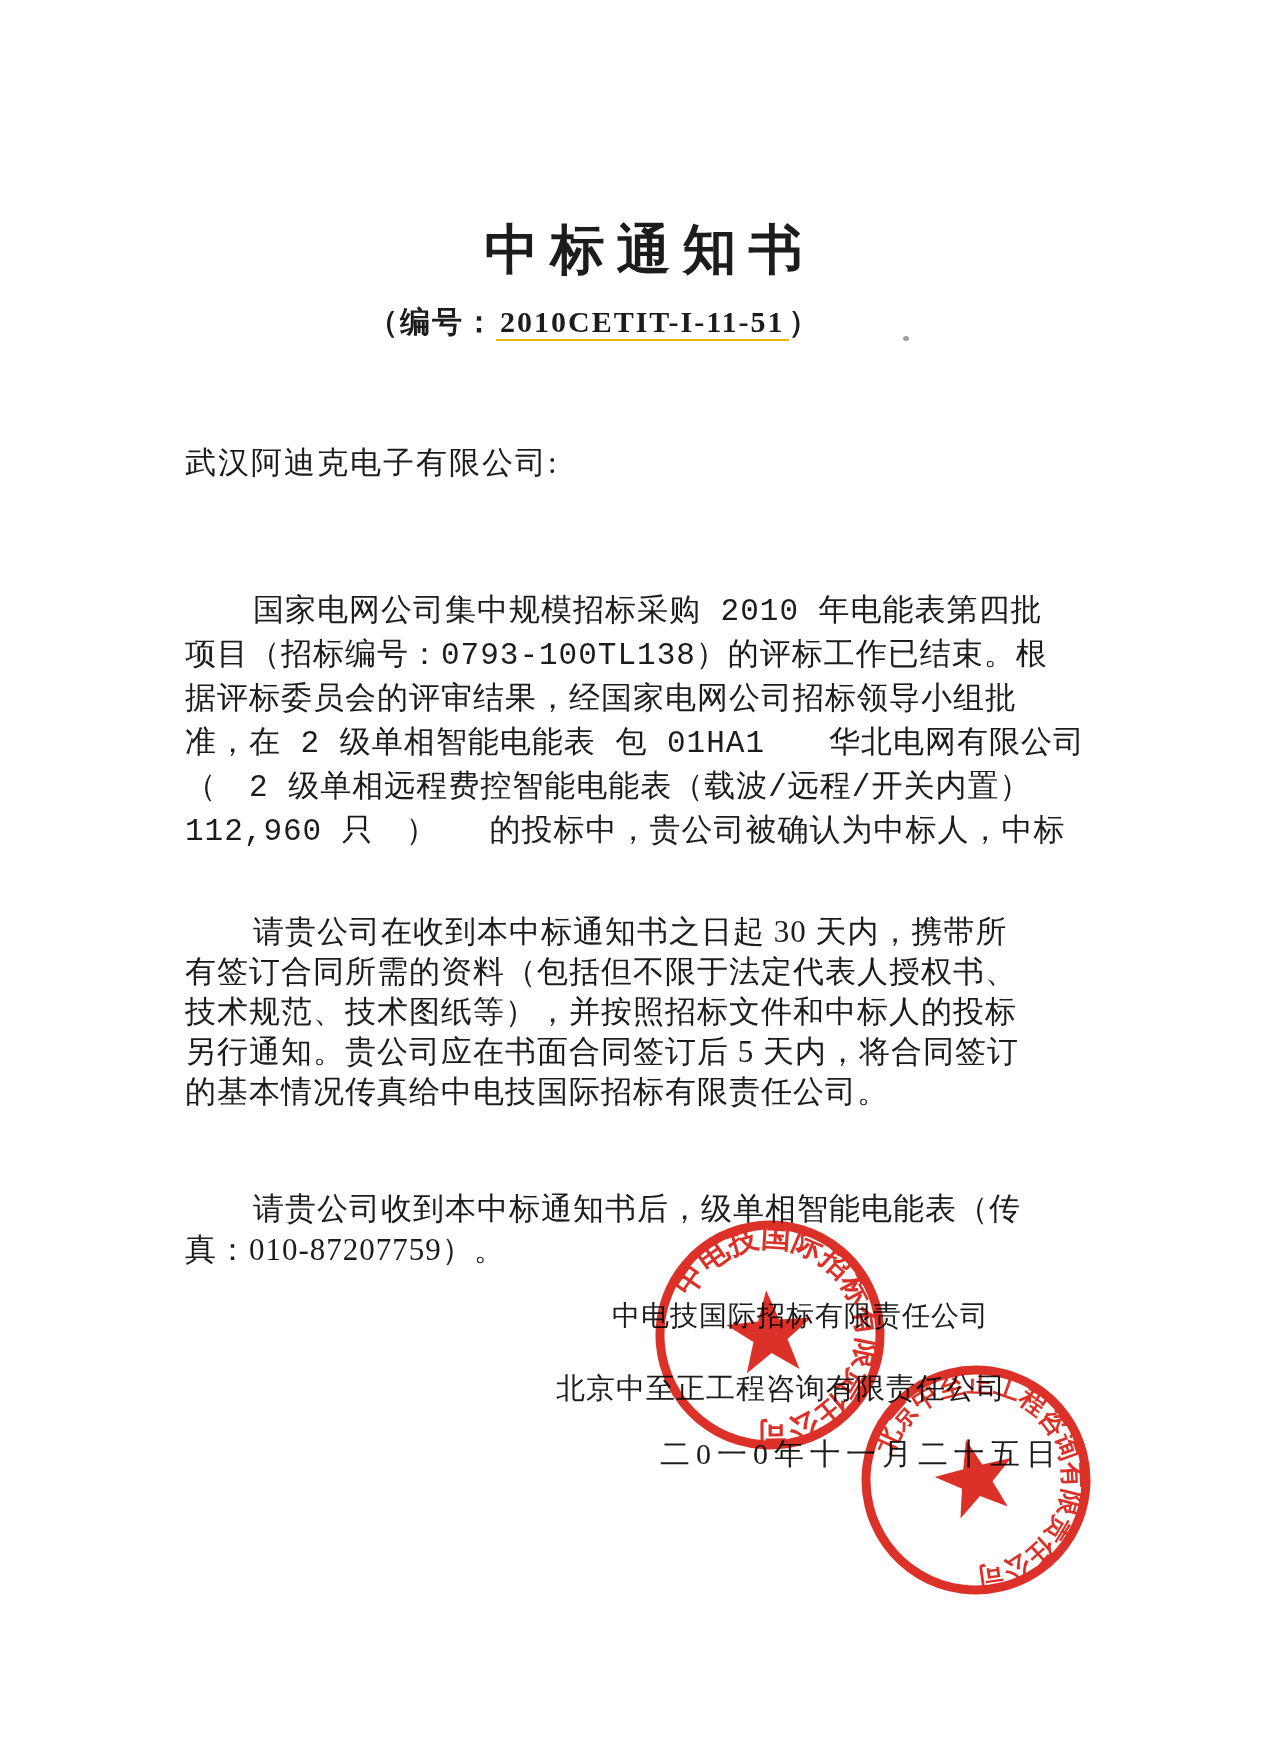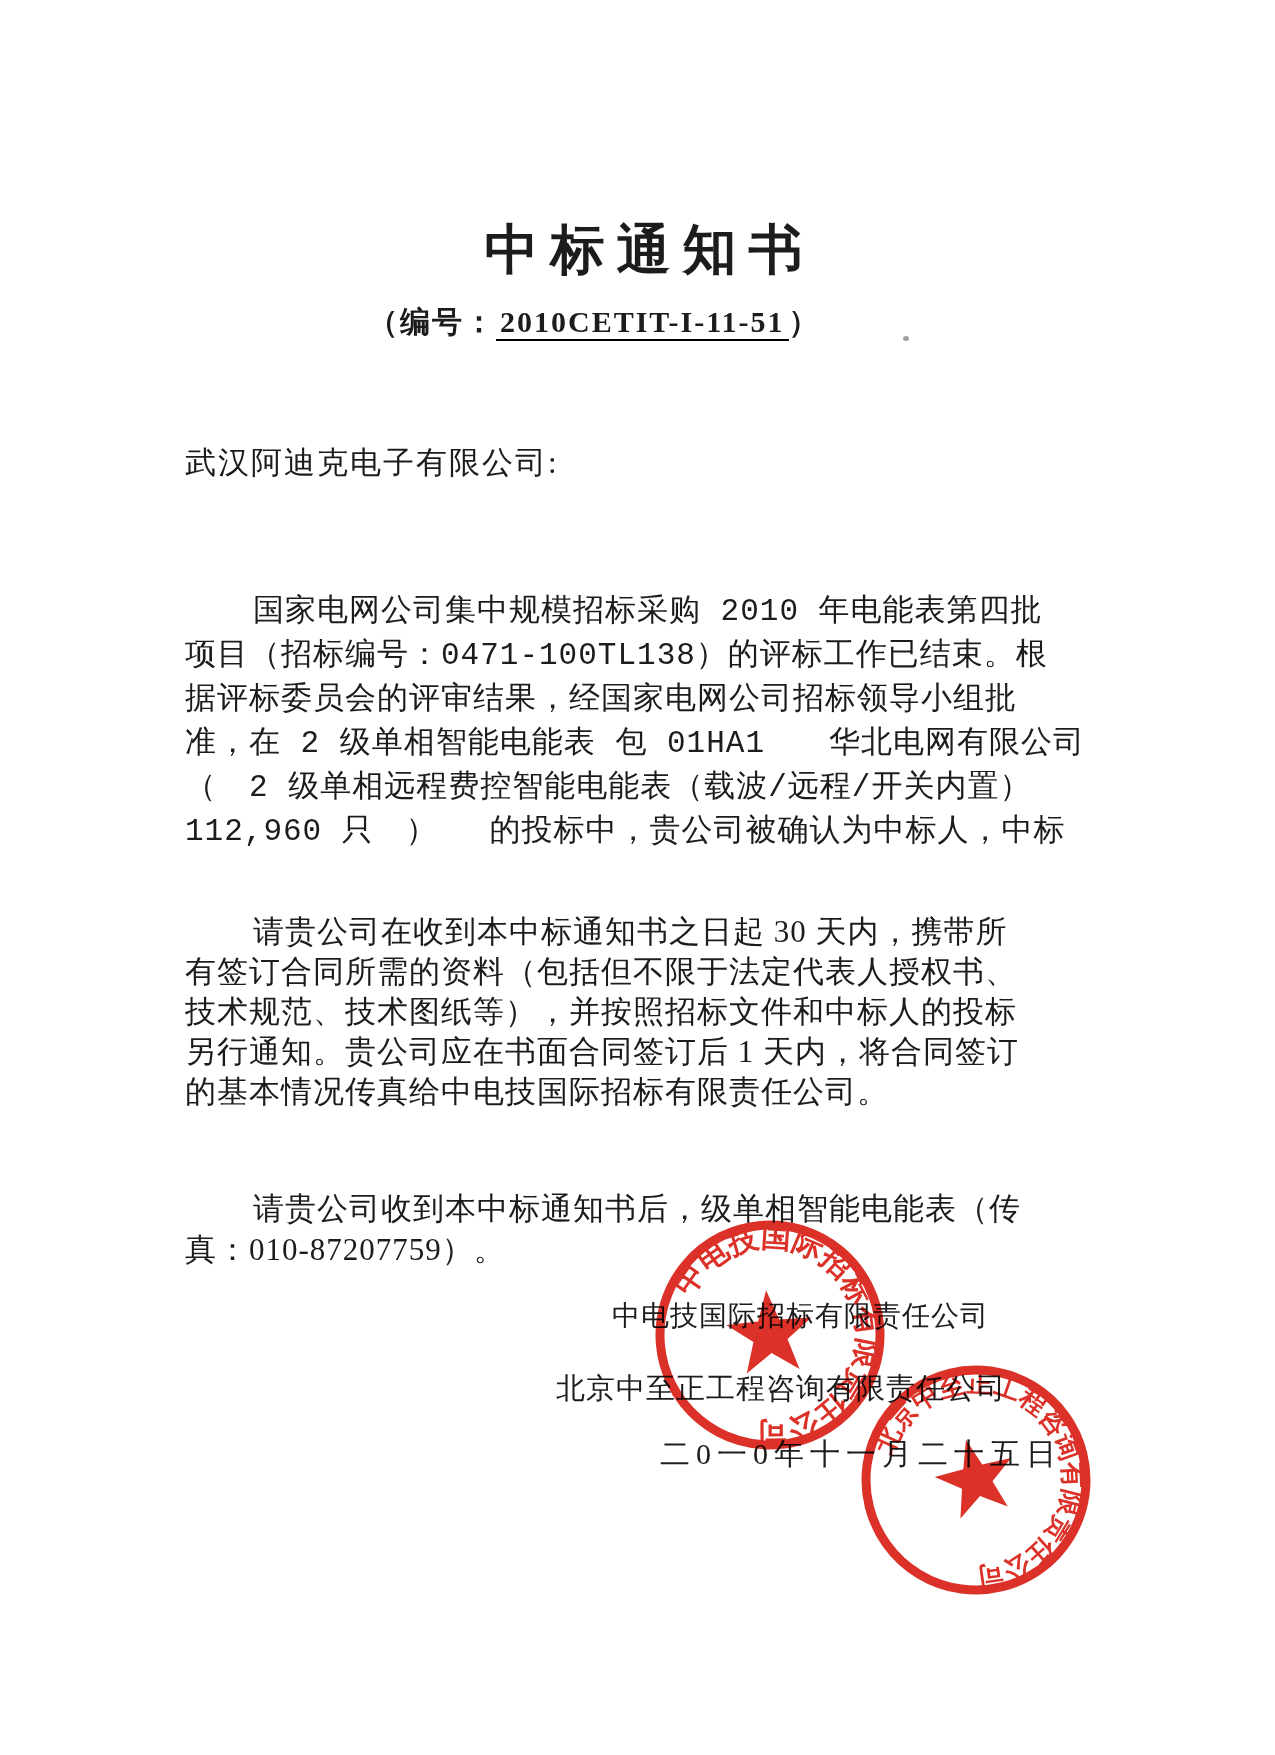--- a/index.html
+++ b/index.html
@@ -17,21 +17,21 @@
     text-align:center;
     font-size:54px;font-weight:700;
     letter-spacing:12px;
   }
   .ref-line{
     position:absolute;top:302px;left:368px;
     font-size:30px;font-weight:700;
     letter-spacing:2px;white-space:nowrap;
   }
   .ref-num{
-    border-bottom:2px solid #000000;
+    border-bottom:2px solid #eab308;
     padding:0 4px 1px 4px;
   }
   .addressee{
     position:absolute;top:442px;left:185px;
     font-size:31px;letter-spacing:2px;white-space:nowrap;
   }
   .para{
     position:absolute;left:185px;width:900px;
     font-size:31px;letter-spacing:1px;
   }
@@ -67,32 +67,32 @@
   <div class="doc-title">中标通知书</div>
 
   <div class="ref-line">
     <span>（编号：</span><span class="ref-num">2010CETIT-I-11-51</span><span>）</span>
   </div>
 
   <div class="addressee">武汉阿迪克电子有限公司:</div>
 
   <div class="para p1">
     <div class="line indent">国家电网公司集中规模招标采购 2010 年电能表第四批</div>
-    <div class="line">项目（招标编号：0471-100TL138）的评标工作已结束。根</div>
+    <div class="line">项目（招标编号：0793-100TL138）的评标工作已结束。根</div>
     <div class="line">据评标委员会的评审结果，经国家电网公司招标领导小组批</div>
     <div class="line">准，在 2 级单相智能电能表 包 01HA1　　华北电网有限公司</div>
     <div class="line">（　2 级单相远程费控智能电能表（载波/远程/开关内置）</div>
     <div class="line">112,960 只　）　 的投标中，贵公司被确认为中标人，中标</div>
   </div>
 
   <div class="para p2">
     <div class="line indent">请贵公司在收到本中标通知书之日起 30 天内，携带所</div>
     <div class="line">有签订合同所需的资料（包括但不限于法定代表人授权书、</div>
     <div class="line">技术规范、技术图纸等），并按照招标文件和中标人的投标</div>
-    <div class="line">另行通知。贵公司应在书面合同签订后 1 天内，将合同签订</div>
+    <div class="line">另行通知。贵公司应在书面合同签订后 5 天内，将合同签订</div>
     <div class="line">的基本情况传真给中电技国际招标有限责任公司。</div>
   </div>
 
   <div class="para p3">
     <div class="line indent">请贵公司收到本中标通知书后，级单相智能电能表（传</div>
     <div class="line">真：010-87207759）。</div>
   </div>
 
   <div class="sig sig-1">中电技国际招标有限责任公司</div>
   <div class="sig sig-2">北京中至正工程咨询有限责任公司</div>

